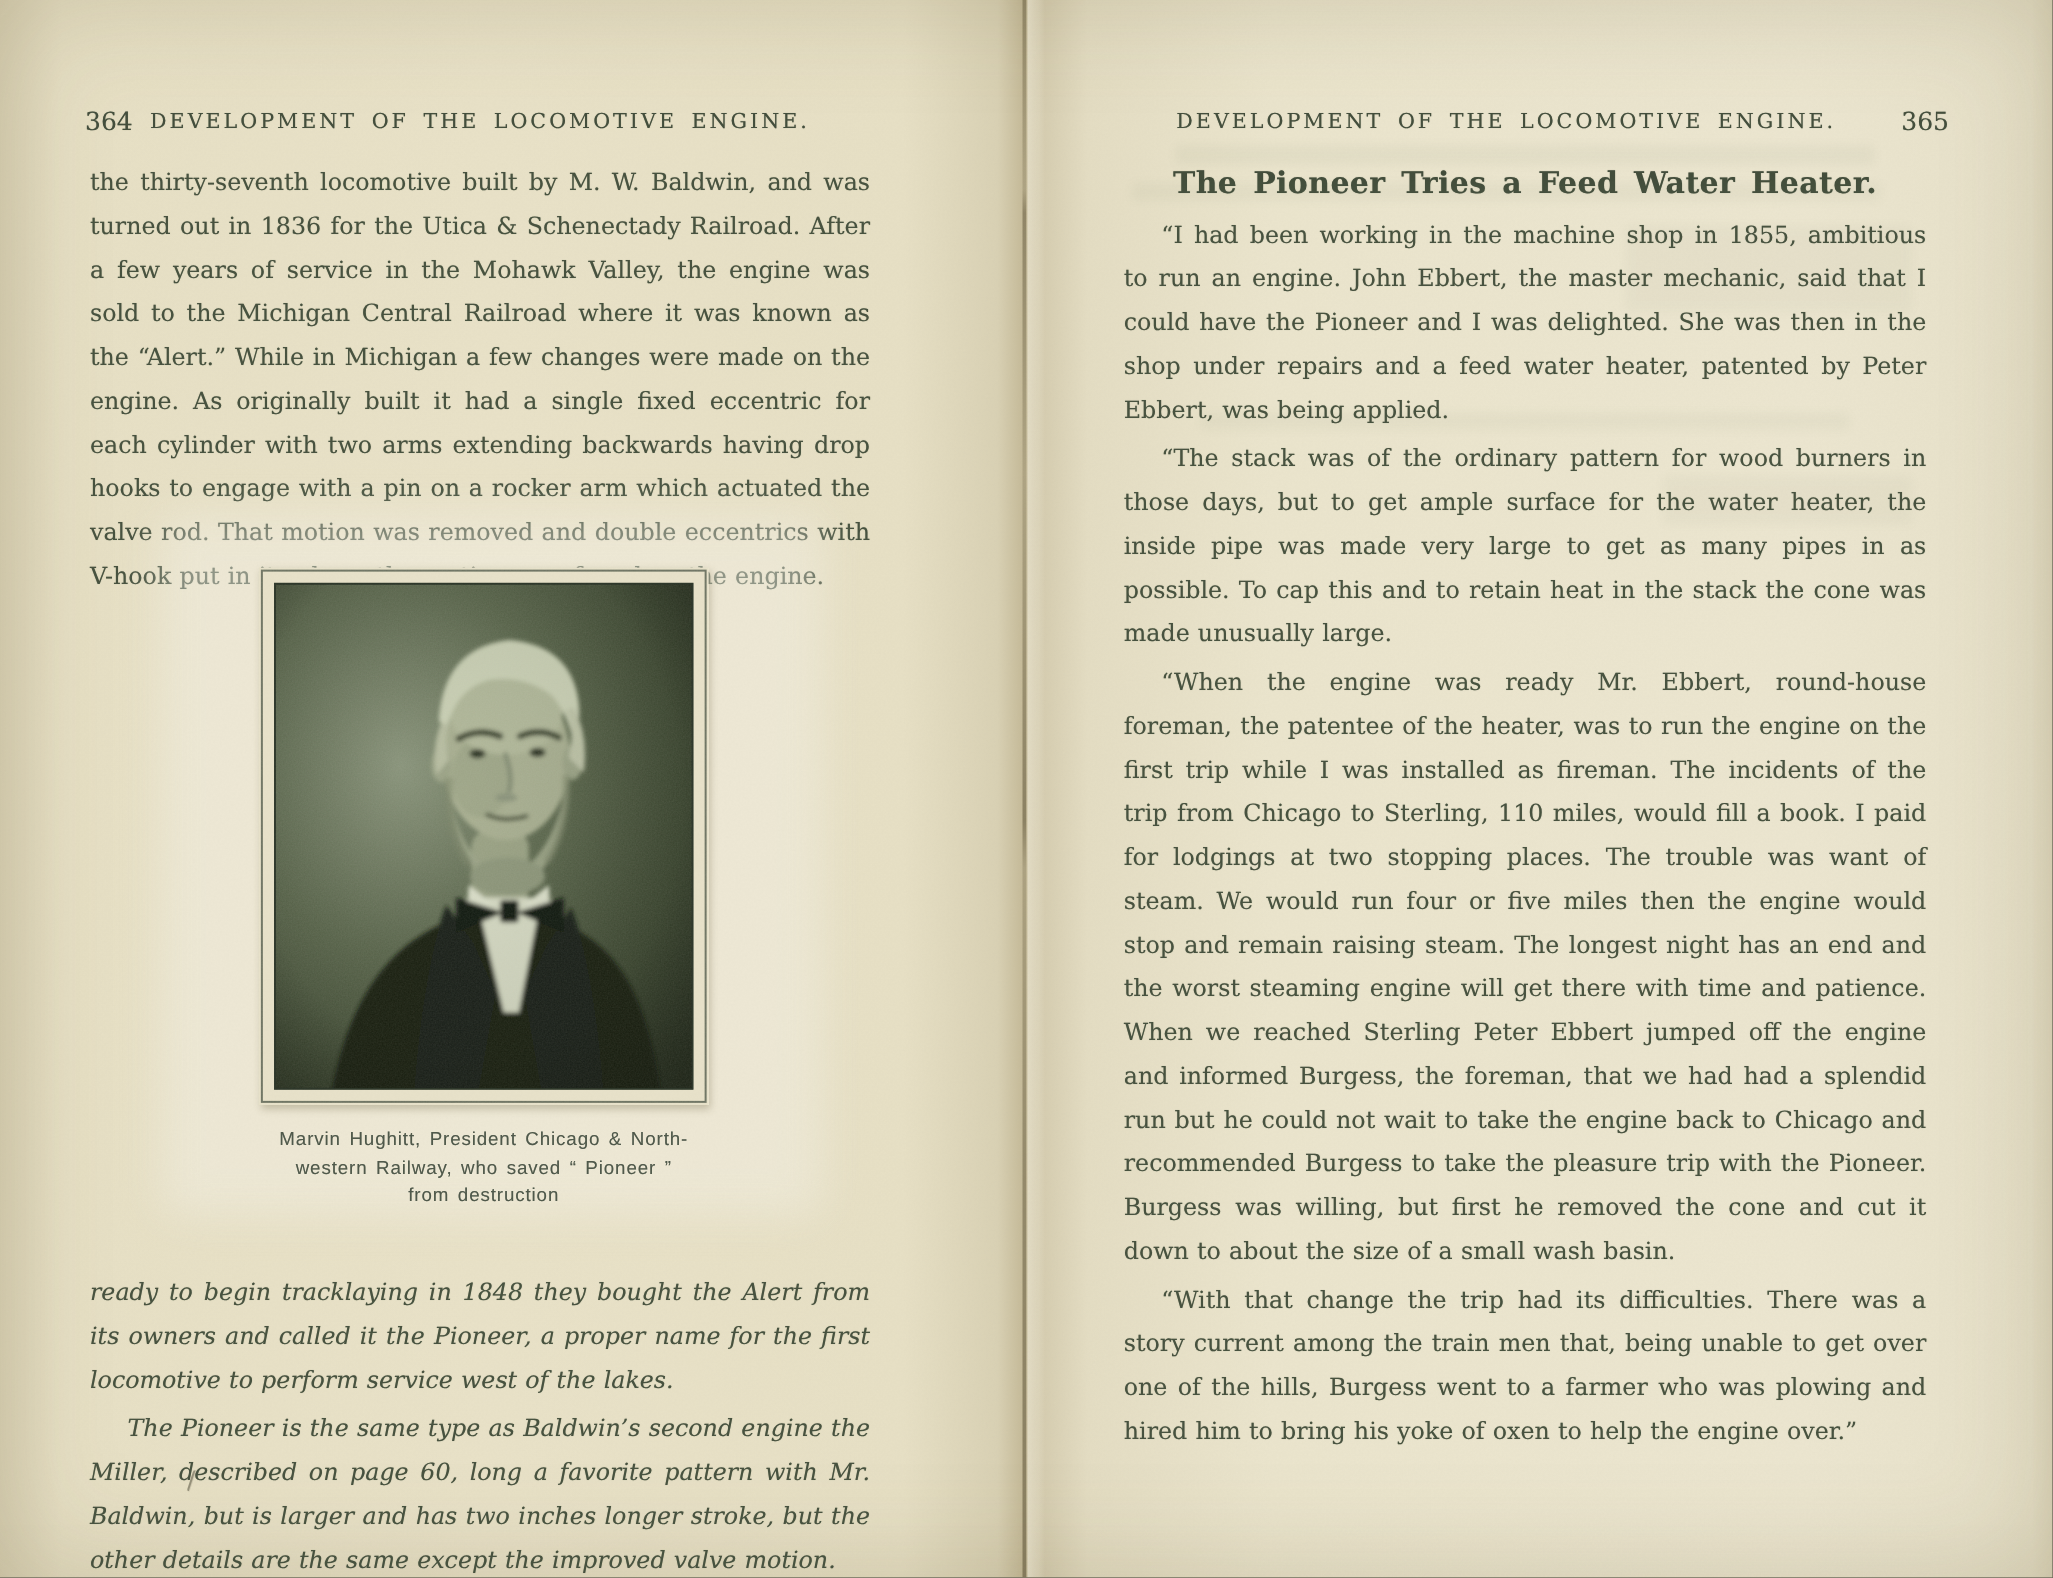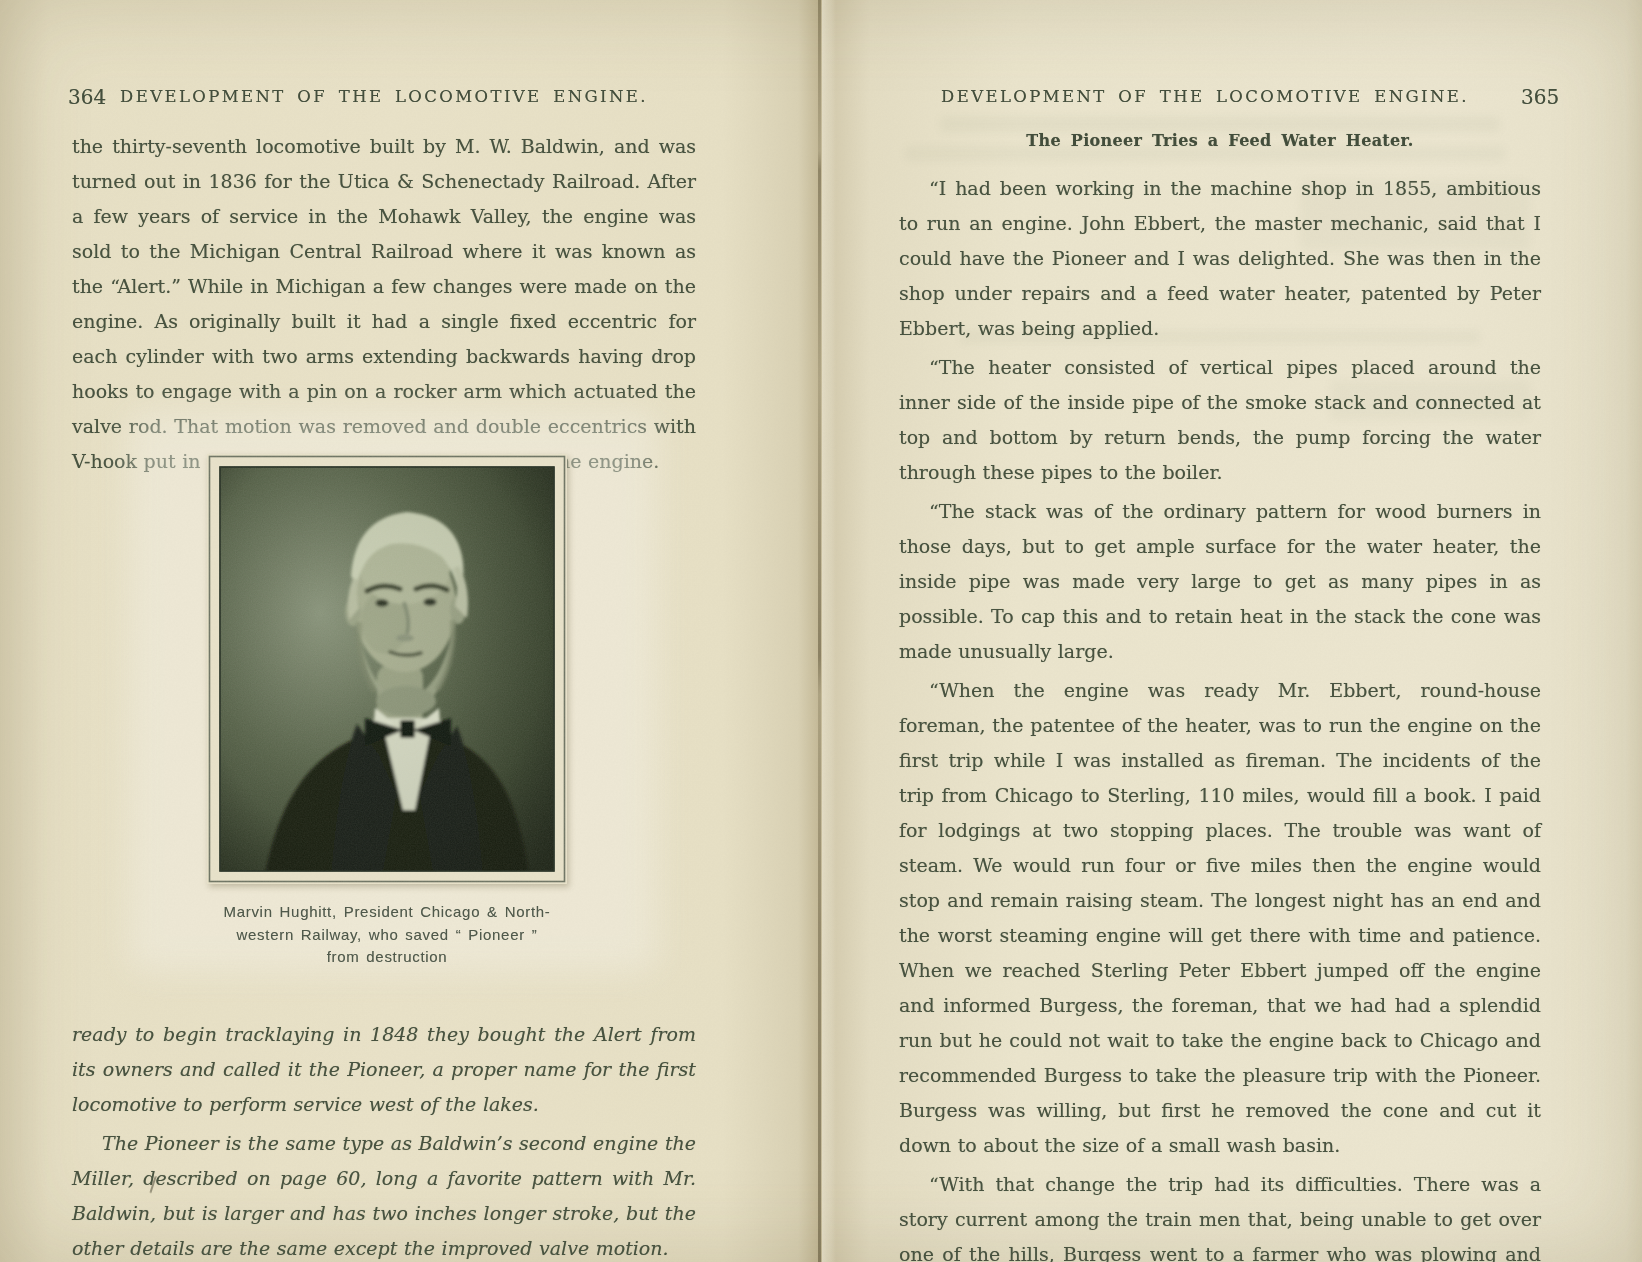--- a/index.html
+++ b/index.html
@@ -50,21 +50,21 @@
     font-size:19px;line-height:35px;
     text-indent:30px;margin:4px;
     color:#46513e;
     text-shadow:0 0 .7px rgba(70,81,62,.45);
     word-spacing:.5px;
   }
   .para.noindent{text-indent:0;}
   .para.bigindent{text-indent:56px;}
   .section-heading{
     position:absolute;text-align:center;
-    font-size:16px;font-weight:bold;word-spacing:4px;letter-spacing:.3px;
+    font-size:24px;font-weight:bold;word-spacing:4px;letter-spacing:.3px;
     color:#414c3a;text-shadow:0 0 .7px rgba(65,76,58,.5);
   }
   
   .figure-plate-glow{
     position:absolute;left:128px;top:412px;width:530px;height:560px;
     background:rgba(246,244,234,.42);filter:blur(16px);border-radius:18px;
     pointer-events:none;
   }
   .portrait-figure{
     position:absolute;left:207px;top:454px;width:360px;height:430px;
@@ -207,21 +207,20 @@
   <div class="section-heading" style="left:895px;top:131px;width:650px;">The Pioneer Tries a Feed Water Heater.</div>
 
   <div class="showthrough" style="left:940px;top:116px;width:560px;height:16px;opacity:.06;"></div>
   <div class="showthrough" style="left:905px;top:146px;width:600px;height:15px;opacity:.055;"></div>
   <div class="showthrough" style="left:1300px;top:180px;width:230px;height:70px;opacity:.045;"></div>
   <div class="showthrough" style="left:960px;top:330px;width:520px;height:14px;opacity:.05;"></div>
   <div class="showthrough" style="left:1330px;top:380px;width:200px;height:40px;opacity:.045;"></div>
 
   <div class="body-block" style="left:895px;top:167px;width:650px;">
     <p class="para">“I had been working in the machine shop in 1855, ambitious to run an engine. John Ebbert, the master mechanic, said that I could have the Pioneer and I was delighted. She was then in the shop under repairs and a feed water heater, patented by Peter Ebbert, was being applied.</p>
-    <p class="para">“The heater consisted of vertical pipes placed around the inner side of the inside pipe of the smoke stack and connected at top and bottom by return bends, the pump forcing the water through these pipes to the boiler.</p>
     <p class="para">“The stack was of the ordinary pattern for wood burners in those days, but to get ample surface for the water heater, the inside pipe was made very large to get as many pipes in as possible. To cap this and to retain heat in the stack the cone was made unusually large.</p>
     <p class="para">“When the engine was ready Mr. Ebbert, round-house foreman, the patentee of the heater, was to run the engine on the first trip while I was installed as fireman. The incidents of the trip from Chicago to Sterling, 110 miles, would fill a book. I paid for lodgings at two stopping places. The trouble was want of steam. We would run four or five miles then the engine would stop and remain raising steam. The longest night has an end and the worst steaming engine will get there with time and patience. When we reached Sterling Peter Ebbert jumped off the engine and informed Burgess, the foreman, that we had had a splendid run but he could not wait to take the engine back to Chicago and recommended Burgess to take the pleasure trip with the Pioneer. Burgess was willing, but first he removed the cone and cut it down to about the size of a small wash basin.</p>
     <p class="para">“With that change the trip had its difficulties. There was a story current among the train men that, being unable to get over one of the hills, Burgess went to a farmer who was plowing and hired him to bring his yoke of oxen to help the engine over.”</p>
   </div>
 
   <svg class="paper-grain" width="1642" height="1262" aria-hidden="true">
     <filter id="paperNoise">
       <feTurbulence type="fractalNoise" baseFrequency="0.55" numOctaves="2" result="n"></feTurbulence>
       <feColorMatrix in="n" type="matrix" values="0 0 0 0 0.35  0 0 0 0 0.33  0 0 0 0 0.25  0 0 0 0.8 0"></feColorMatrix>
     </filter>

